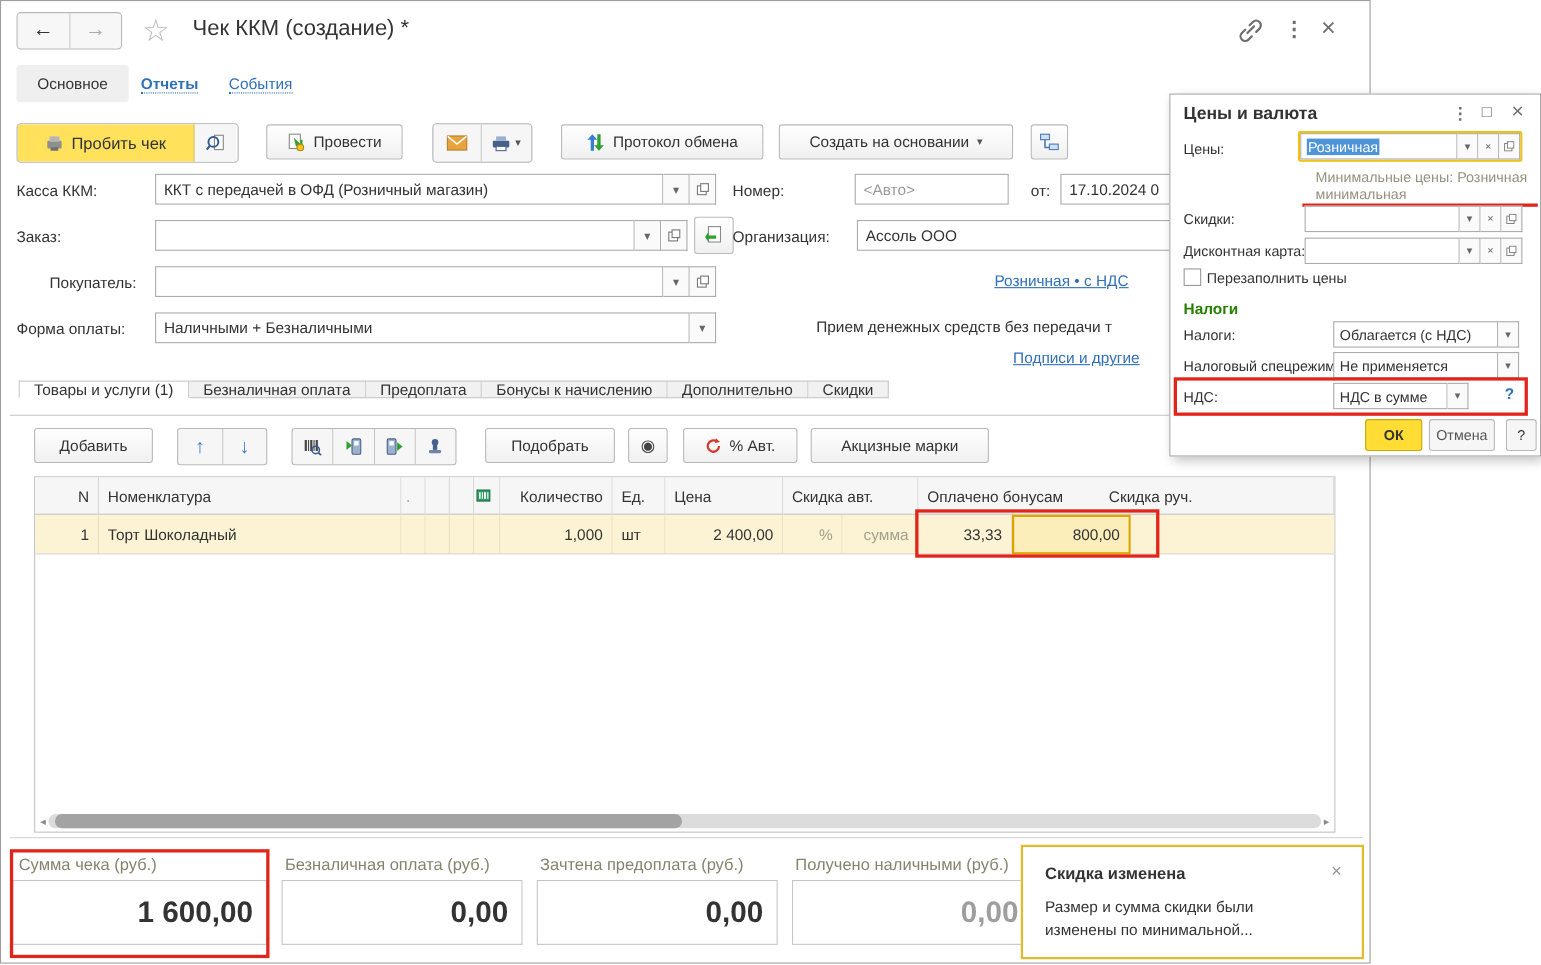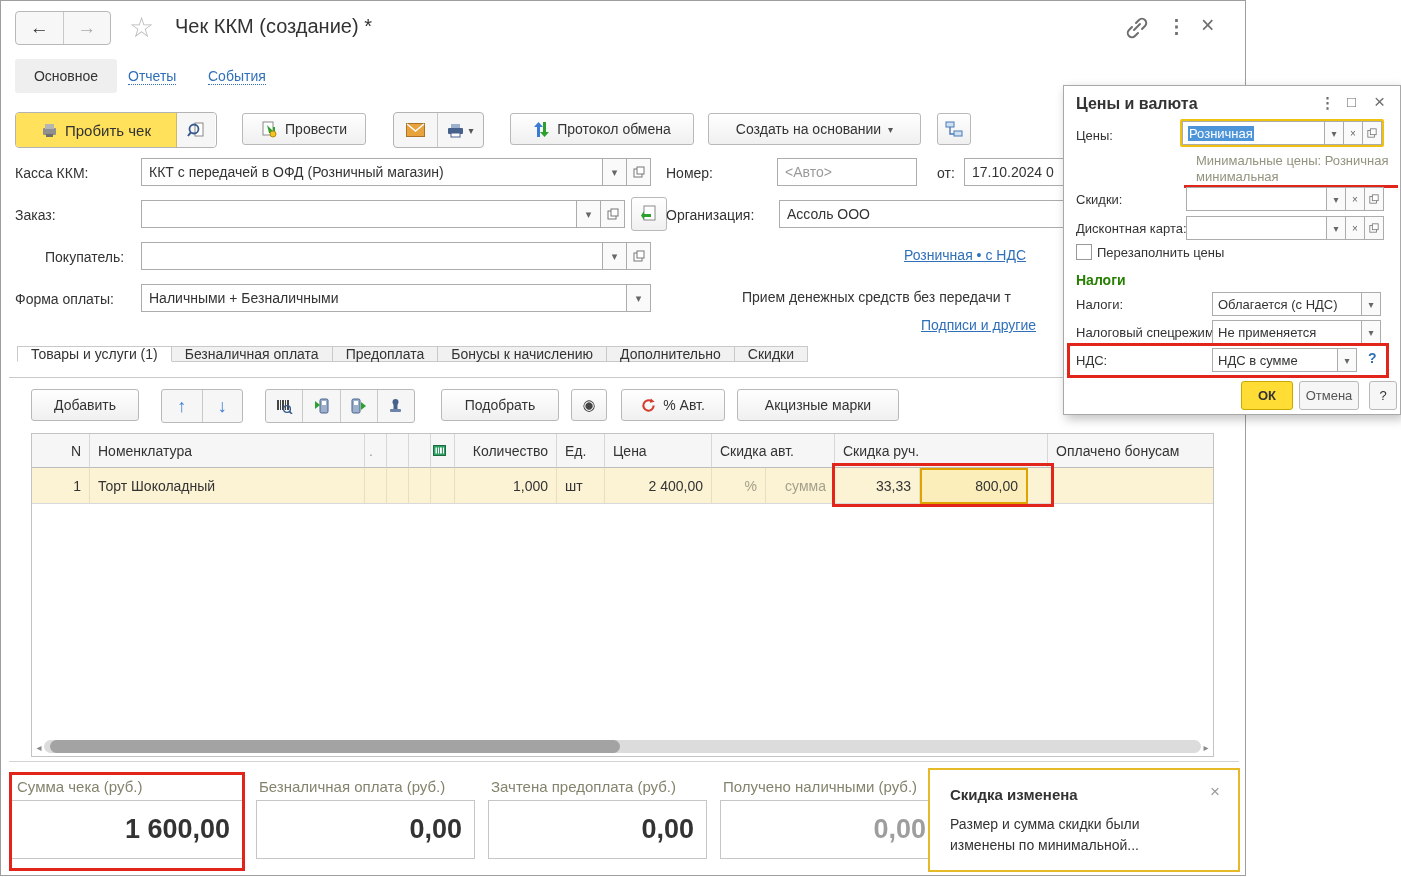--- a/index.html
+++ b/index.html
@@ -79,21 +79,21 @@
       <g fill="none" stroke="#6e6e6e" stroke-width="2" stroke-linecap="round">
         <path d="M9 13 L15 7"></path>
         <path d="M11 6 l3-3 a4 4 0 0 1 6 6 l-3 3"></path>
         <path d="M13 16 l-3 3 a4 4 0 0 1-6-6 l3-3"></path>
       </g>
     </svg>
     <div class="abs winicon" style="left:1166px;top:14px;font-size:19px;font-weight:bold;">⋮</div>
     <div class="abs winicon" style="left:1200px;top:11px;font-size:23px;">×</div>
 
     <div class="abs" style="left:14px;top:58px;width:102px;height:34px;background:#efefef;border-radius:3px;display:flex;align-items:center;justify-content:center;font-size:14px;">Основное</div>
-    <div class="abs dotlink" style="left:127px;top:67px;">Отчеты</div>
+    <div class="abs dotlink" style="left:127px;top:67px;font-weight:bold;">Отчеты</div>
     <div class="abs dotlink" style="left:207px;top:67px;">События</div>
 
     <div class="abs" style="left:14px;top:111px;width:200px;height:34px;border:1px solid #b3b3b3;border-radius:4px;display:flex;overflow:hidden;">
       <div style="width:160px;background:#ffe15c;display:flex;align-items:center;justify-content:center;gap:7px;font-size:15px;border-right:1px solid #c9bb6a;">
         <svg width="17" height="15" viewBox="0 0 17 15">
             <rect x="2" y="5" width="13" height="7" rx="1" fill="#8f8f8f"></rect>
             <rect x="4" y="1" width="9" height="5" fill="#b5b5b5"></rect>
             <rect x="5" y="11" width="7" height="3" fill="#6f6f6f"></rect>
           </svg>
         <span>Пробить чек</span>
@@ -294,22 +294,22 @@
                 <rect x="5" y="3.5" width="1" height="6"></rect>
                 <rect x="7" y="3.5" width="1.8" height="6"></rect>
                 <rect x="10" y="3.5" width="1" height="6"></rect>
               </g>
             </svg>
         </div>
         <div class="th r" style="width:102px;">Количество</div>
         <div class="th" style="width:48px;">Ед.</div>
         <div class="th" style="width:107px;">Цена</div>
         <div class="th" style="width:123px;">Скидка авт.</div>
+        <div class="th" style="flex:1;border-right:none;">Оплачено бонусам</div>
         <div class="th" style="width:213px;">Скидка руч.</div>
-        <div class="th" style="flex:1;border-right:none;">Оплачено бонусам</div>
       </div>
       <div class="trow">
         <div class="td r" style="width:58px;">1</div>
         <div class="td" style="width:275px;">Торт Шоколадный</div>
         <div class="td" style="width:22px;padding:0;"></div>
         <div class="td" style="width:22px;padding:0;"></div>
         <div class="td" style="width:22px;padding:0;"></div>
         <div class="td" style="width:24px;padding:0;"></div>
         <div class="td r" style="width:102px;">1,000</div>
         <div class="td" style="width:48px;">шт</div>
@@ -411,21 +411,21 @@
     </div>
 
     <div class="dlbl abs" style="left:12px;top:239px;">Налоговый спецрежим:</div>
     <div class="abs" style="left:148px;top:234px;display:flex;">
       <div class="dinput" style="width:150px;">Не применяется</div>
       <div class="dbtn">▾</div>
     </div>
 
     <div class="dlbl abs" style="left:12px;top:267px;">НДС:</div>
     <div class="abs" style="left:148px;top:262px;display:flex;">
-      <div class="dinput" style="width:126px;">НДС в сумме</div>
+      <div class="dinput" style="width:104px;">НДС в сумме</div>
       <div class="dbtn">▾</div>
     </div>
     <div class="abs" style="left:304px;top:264px;font-size:14px;font-weight:bold;color:#3070b8;">?</div>
     <div class="ann-red" style="left:3px;top:257px;width:322px;height:35px;"></div>
 
     <div class="abs" style="left:177px;top:295px;width:50px;height:27px;background:#ffdd35;border:1px solid #c9a800;border-radius:3px;display:flex;align-items:center;justify-content:center;font-size:13px;font-weight:bold;">ОК</div>
     <div class="abs" style="left:217px;top:295px;width:58px;height:27px;border:1px solid #b9b9b9;border-radius:3px;background:#f6f6f6;display:flex;align-items:center;justify-content:center;font-size:13px;color:#555;margin-left:18px;">Отмена</div>
     <div class="abs" style="left:305px;top:295px;width:26px;height:27px;border:1px solid #b9b9b9;border-radius:3px;background:#f6f6f6;display:flex;align-items:center;justify-content:center;font-size:13px;color:#333;">?</div>
   </div>
 

